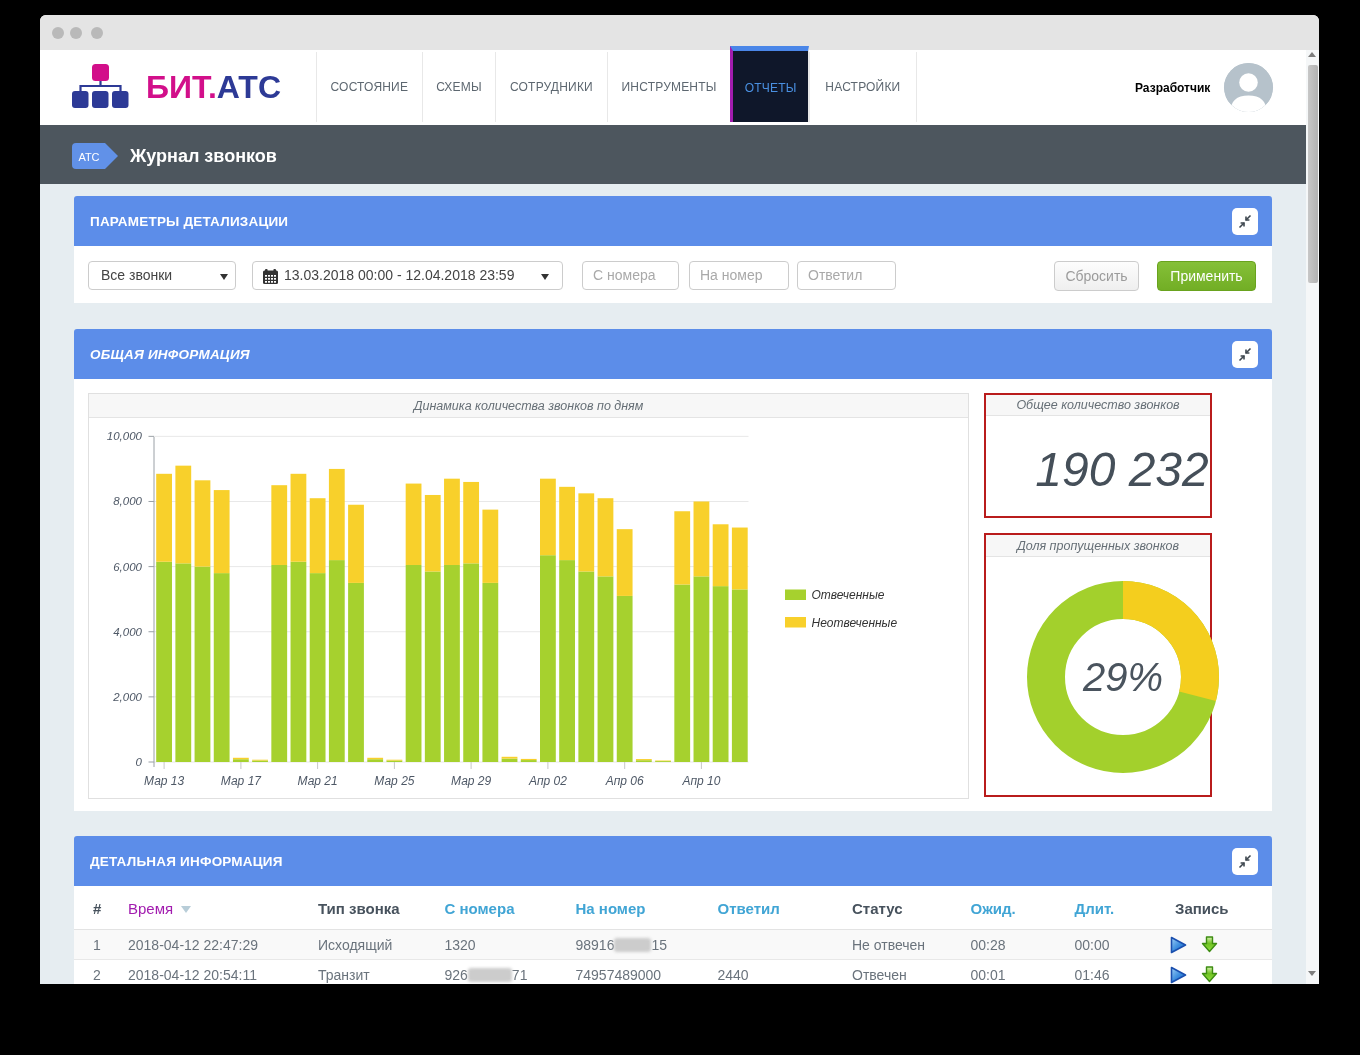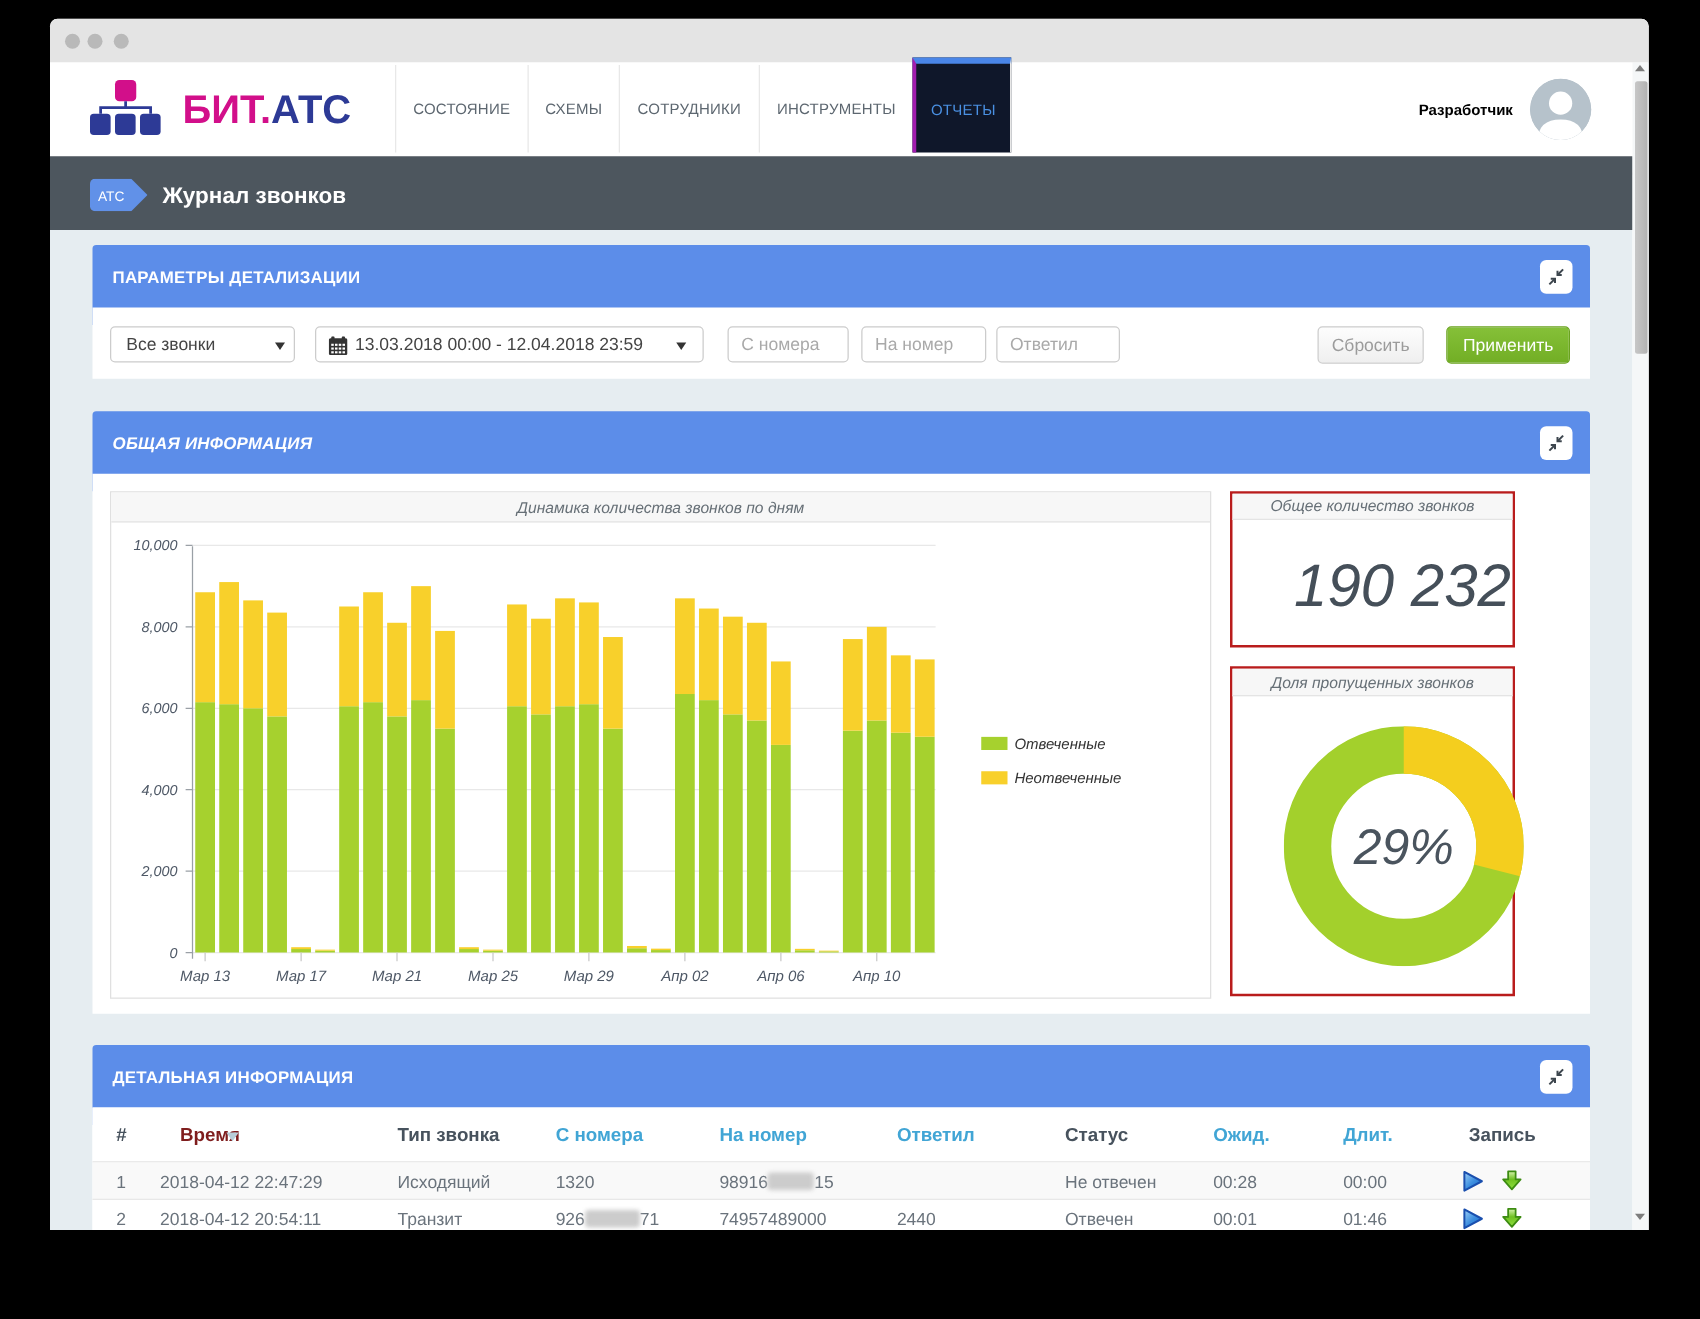--- a/index.html
+++ b/index.html
@@ -69,20 +69,21 @@
       <rect x="0" y="27" width="16.5" height="17" rx="3" fill="#2d3a96"></rect>
       <rect x="20" y="27" width="16.5" height="17" rx="3" fill="#2d3a96"></rect>
       <rect x="40" y="27" width="16.5" height="17" rx="3" fill="#2d3a96"></rect>
     </svg>
     <div class="brand"><span class="m">БИТ.</span><span class="b">АТС</span></div>
     <div class="tab" style="left:275.8px;width:106.1px;">СОСТОЯНИЕ</div>
     <div class="tab" style="left:381.9px;width:73.1px;">СХЕМЫ</div>
     <div class="tab" style="left:455px;width:111.9px;">СОТРУДНИКИ</div>
     <div class="tab" style="left:566.9px;width:123.3px;">ИНСТРУМЕНТЫ</div>
     <div class="tab active" style="left:690.2px;width:78.9px;">ОТЧЕТЫ</div>
+    <div class="tab last" style="left:769.1px;width:107.6px;">НАСТРОЙКИ</div>
     <div class="devname">Разработчик</div>
     <div class="avatar">
       <svg width="49" height="49" viewBox="0 0 49 49">
         <circle cx="24.5" cy="24.5" r="24.5" fill="#b6c2cb"></circle>
         <circle cx="24.5" cy="19.5" r="9.3" fill="#fff"></circle>
         <path d="M6.5 49 q0 -16.5 18 -16.5 q18 0 18 16.5 z" fill="#fff"></path>
       </svg>
     </div>
   </div>
 
@@ -292,21 +293,21 @@
           <path d="M18.5 7.5 L14 12"></path>
               <path d="M14 8.6 V12 H17.4"></path>
           <path d="M7.5 19.5 L12 15"></path>
               <path d="M12 18.4 V15 H8.6"></path>
         </g>
           </svg></div>
     </div>
     <div class="pbody" style="top:50px;height:98px;"></div>
     <div style="position:absolute;left:0;top:50px;width:1198px;height:44px;background:#fff;border-bottom:1px solid #e3e3e3;">
     <span style="position:absolute;left:19px;top:14px;font-size:15px;font-weight:bold;color:#47525d;">#</span>
-    <span style="position:absolute;left:54px;top:14px;font-size:15px;font-weight:bold;color:#7f1d1d;margin-left:16px;">Время</span>
+    <span style="position:absolute;left:54px;top:14px;font-size:15px;font-weight:normal;color:#a21caf;">Время</span>
     <span style="position:absolute;left:244px;top:14px;font-size:15px;font-weight:bold;color:#47525d;">Тип звонка</span>
     <span style="position:absolute;left:370.5px;top:14px;font-size:15px;font-weight:bold;color:#41a5d5;">С номера</span>
     <span style="position:absolute;left:501.5px;top:14px;font-size:15px;font-weight:bold;color:#41a5d5;">На номер</span>
     <span style="position:absolute;left:643.5px;top:14px;font-size:15px;font-weight:bold;color:#41a5d5;">Ответил</span>
     <span style="position:absolute;left:778px;top:14px;font-size:15px;font-weight:bold;color:#47525d;">Статус</span>
     <span style="position:absolute;left:896.5px;top:14px;font-size:15px;font-weight:bold;color:#41a5d5;">Ожид.</span>
     <span style="position:absolute;left:1000.5px;top:14px;font-size:15px;font-weight:bold;color:#41a5d5;">Длит.</span>
     <span style="position:absolute;left:1101px;top:14px;font-size:15px;font-weight:bold;color:#47525d;">Запись</span>
     <span style="position:absolute;left:107px;top:20px;width:0;height:0;border-left:5.5px solid transparent;border-right:5.5px solid transparent;border-top:7px solid #b8cdd8;"></span>
     </div>

